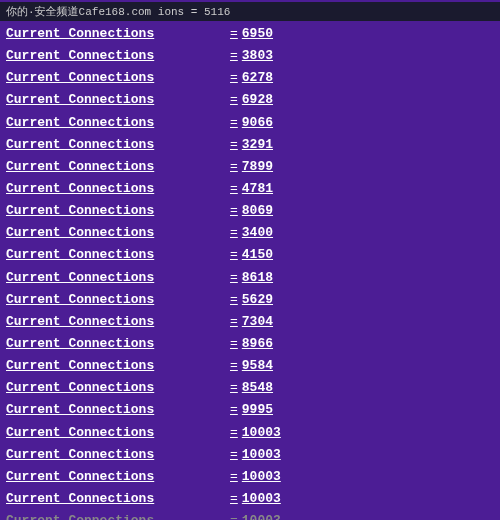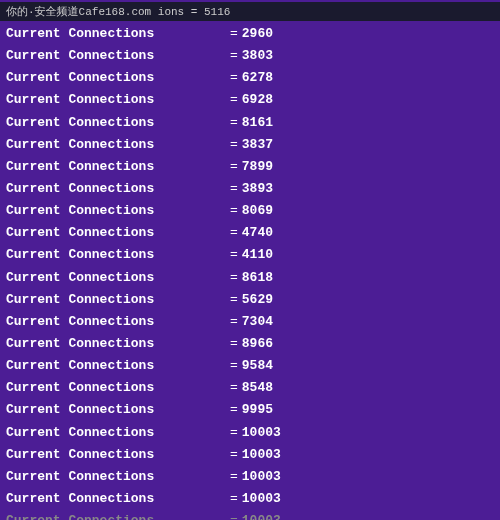--- a/index.html
+++ b/index.html
@@ -34,20 +34,21 @@
       white-space: nowrap;
       overflow: hidden;
     }
 
     .data-row {
       display: flex;
       align-items: flex-start;
       padding: 1px 6px;
       line-height: 1.55;
       white-space: nowrap;
+      text-decoration: underline;
     }
 
     .row-label {
       color: #ffffff;
       min-width: 220px;
       font-weight: bold;
     }
 
     .row-equals {
       color: #ffffff;
@@ -64,71 +65,71 @@
 
 <div class="terminal-container">
   <div class="header-bar">
     <span>你的·安全频道Cafe168.com    ions                            = 5116</span>
   </div>
 
   <div id="rows-container">
   <div class="data-row">
         <span class="row-label">Current  Connections</span>
         <span class="row-equals"> = </span>
-        <span class="row-value">2960</span>
+        <span class="row-value">6950</span>
       </div>
       <div class="data-row">
         <span class="row-label">Current  Connections</span>
         <span class="row-equals"> = </span>
         <span class="row-value">3803</span>
       </div>
       <div class="data-row">
         <span class="row-label">Current  Connections</span>
         <span class="row-equals"> = </span>
         <span class="row-value">6278</span>
       </div>
       <div class="data-row">
         <span class="row-label">Current  Connections</span>
         <span class="row-equals"> = </span>
         <span class="row-value">6928</span>
       </div>
       <div class="data-row">
         <span class="row-label">Current  Connections</span>
         <span class="row-equals"> = </span>
-        <span class="row-value">8161</span>
+        <span class="row-value">9066</span>
       </div>
       <div class="data-row">
         <span class="row-label">Current  Connections</span>
         <span class="row-equals"> = </span>
-        <span class="row-value">3837</span>
+        <span class="row-value">3291</span>
       </div>
       <div class="data-row">
         <span class="row-label">Current  Connections</span>
         <span class="row-equals"> = </span>
         <span class="row-value">7899</span>
       </div>
       <div class="data-row">
         <span class="row-label">Current  Connections</span>
         <span class="row-equals"> = </span>
-        <span class="row-value">3893</span>
+        <span class="row-value">4781</span>
       </div>
       <div class="data-row">
         <span class="row-label">Current  Connections</span>
         <span class="row-equals"> = </span>
         <span class="row-value">8069</span>
       </div>
       <div class="data-row">
         <span class="row-label">Current  Connections</span>
         <span class="row-equals"> = </span>
-        <span class="row-value">4740</span>
+        <span class="row-value">3400</span>
       </div>
       <div class="data-row">
         <span class="row-label">Current  Connections</span>
         <span class="row-equals"> = </span>
-        <span class="row-value">4110</span>
+        <span class="row-value">4150</span>
       </div>
       <div class="data-row">
         <span class="row-label">Current  Connections</span>
         <span class="row-equals"> = </span>
         <span class="row-value">8618</span>
       </div>
       <div class="data-row">
         <span class="row-label">Current  Connections</span>
         <span class="row-equals"> = </span>
         <span class="row-value">5629</span>

